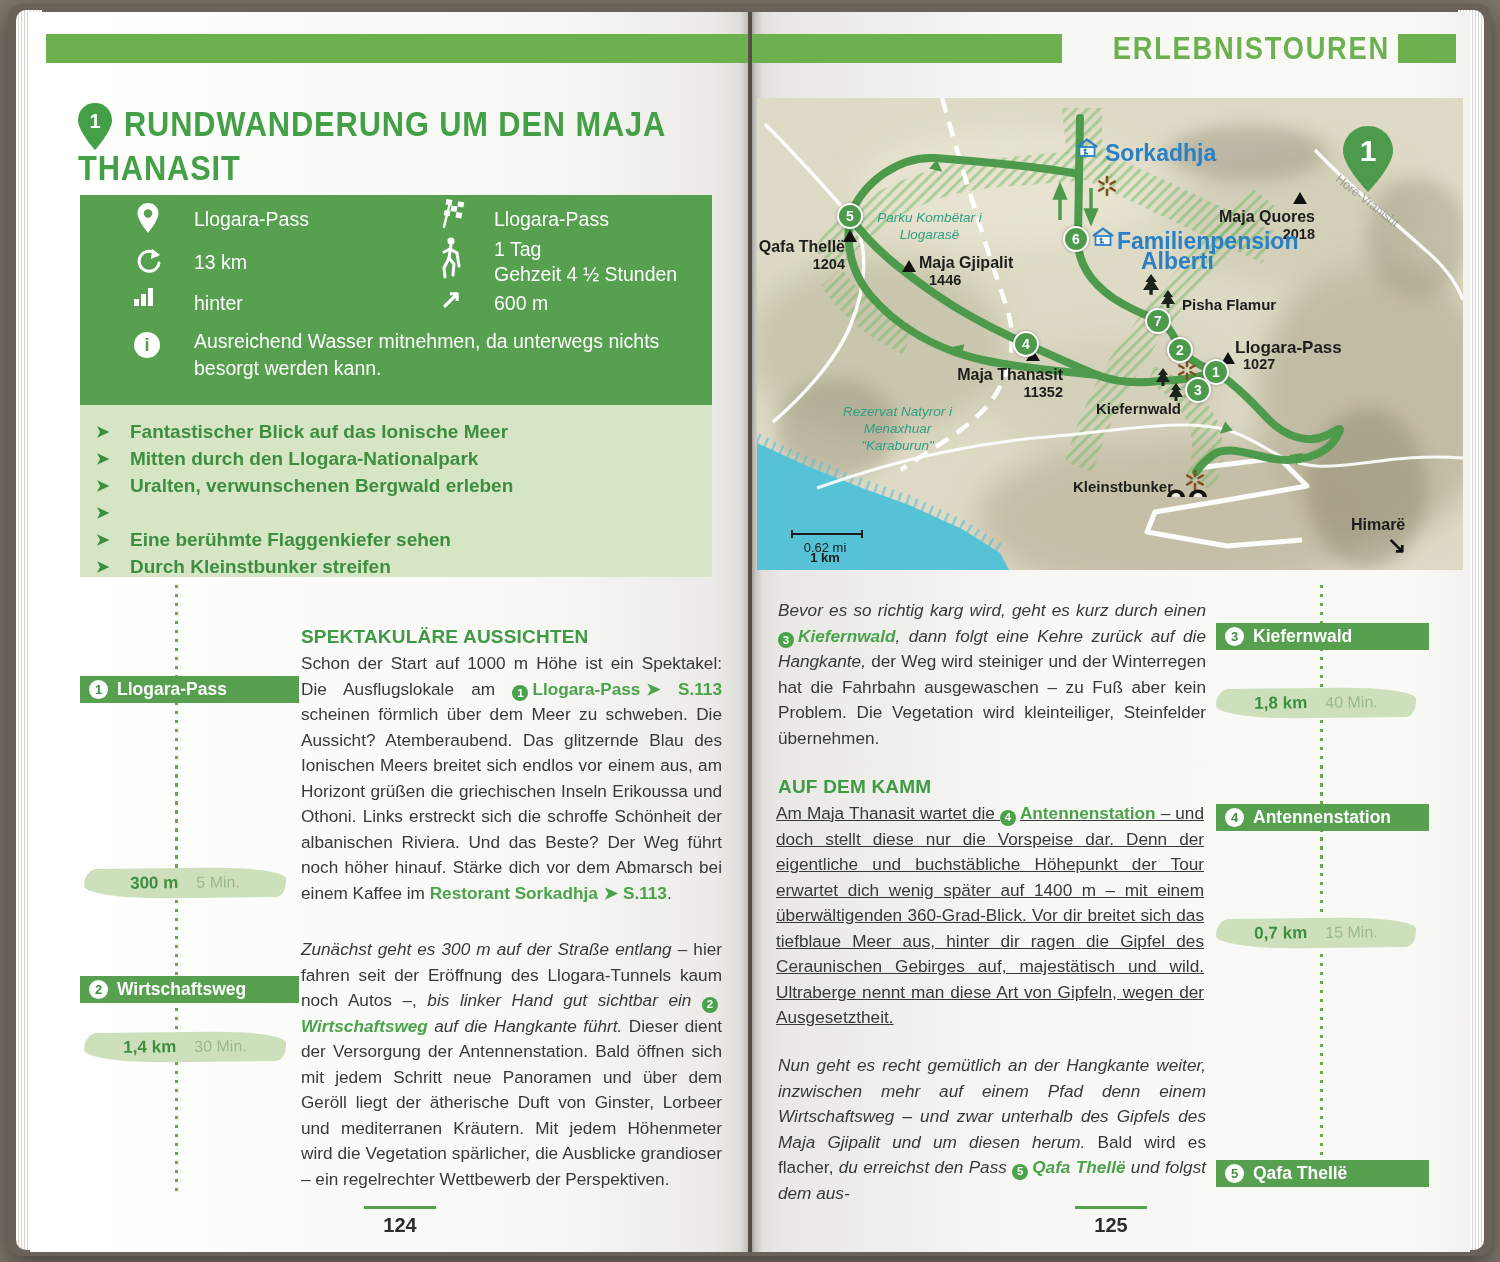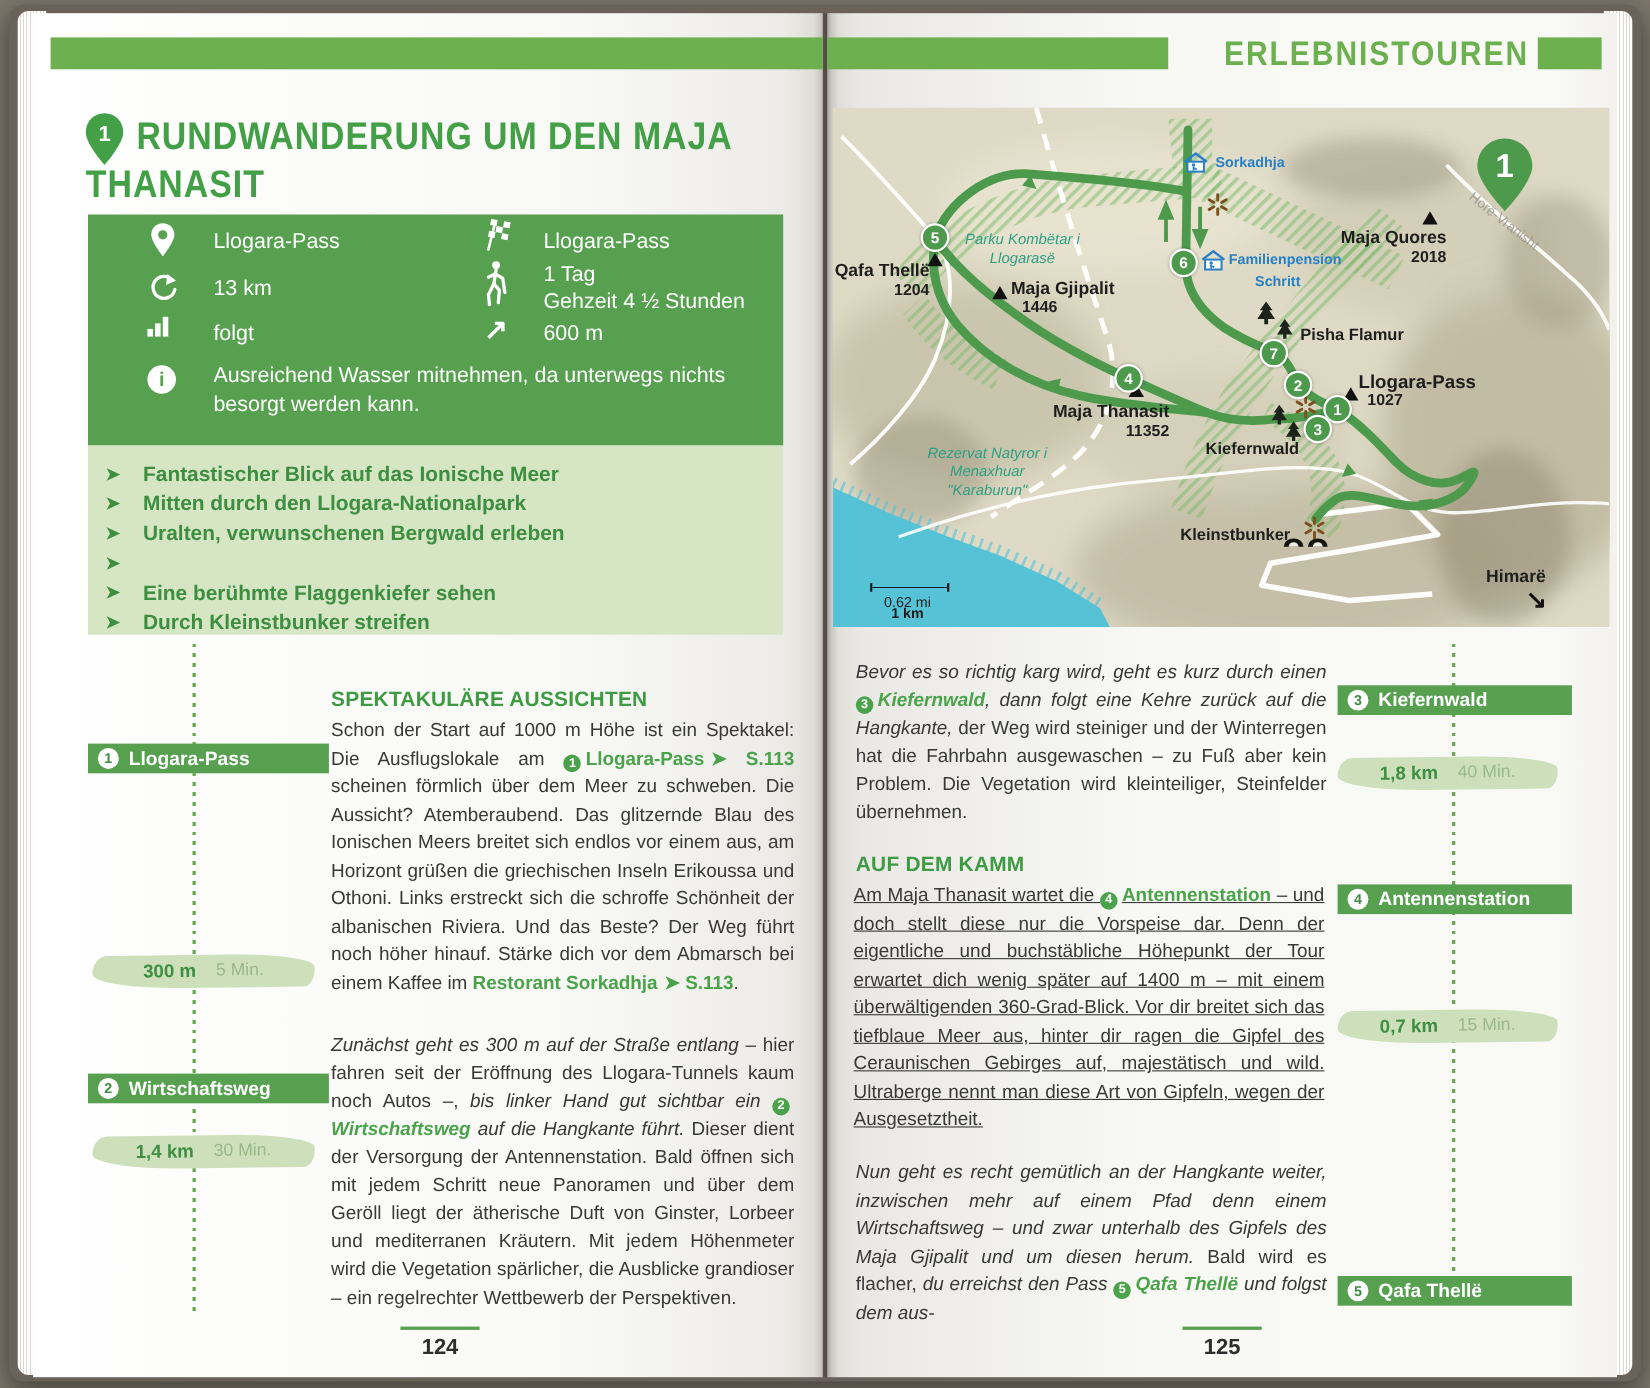--- a/index.html
+++ b/index.html
@@ -47,21 +47,21 @@
   .brush .dist{color:#3e8e41;font-weight:bold;font-size:17px;}
   .brush .time{color:#9ab98b;font-size:16px;}
   
   .pgline{height:3px;background:#56a050;}
   .pgnum{font-weight:bold;font-size:20px;color:#2d2d2d;text-align:center;}
   
   .map{left:757px;top:98px;width:706px;height:472px;background:#dedac5;overflow:hidden;}
   .map .wp{position:absolute;width:26px;height:26px;border-radius:50%;background:#4d9a4d;border:2.5px solid #fff;color:#fff;font-weight:bold;font-size:14px;display:flex;align-items:center;justify-content:center;box-shadow:0 0 3px rgba(0,0,0,.35);box-sizing:border-box;z-index:6;}
   .map-name{position:absolute;font-weight:bold;color:#1d1d1b;font-size:16px;z-index:5;white-space:nowrap;}
   .map-elev{position:absolute;font-weight:bold;color:#1d1d1b;font-size:14.5px;z-index:5;}
-  .blue{position:absolute;color:#2980c4;font-weight:bold;font-size:13px;z-index:6;white-space:nowrap;}
+  .blue{position:absolute;color:#2980c4;font-weight:bold;font-size:23px;z-index:6;white-space:nowrap;}
   .teal{position:absolute;color:#2f9e82;font-style:italic;font-size:13.5px;line-height:1.25;text-align:center;z-index:5;}
   .roadlbl{position:absolute;color:#8b8b85;font-size:12.5px;opacity:.75;transform:rotate(38deg);z-index:4;white-space:nowrap;}
   .scale-km,.scale-mi{position:absolute;font-size:13px;font-weight:bold;color:#1c1c1c;text-align:center;z-index:6;}
   .scale-bar{position:absolute;width:68px;height:8px;border-left:2px solid #1c1c1c;border-right:2px solid #1c1c1c;background:linear-gradient(to bottom,transparent 42%,#1c1c1c 42%,#1c1c1c 58%,transparent 58%);z-index:6;}
   .lodge{position:absolute;z-index:6;}
   .himare-arrow{position:absolute;color:#111;font-size:23px;font-weight:bold;z-index:6;}
 </style>
 </head>
 <body>
 
@@ -116,21 +116,21 @@
     <path d="M14 13 L8 16"></path>
     <path d="M13 22 L8 32 L9 41"></path>
     <path d="M13 22 L18 28 L17 39"></path>
   </g>
 </svg>
 <div class="abs fact-val" style="left:494px;top:238px;">1 Tag</div>
 <div class="abs fact-val" style="left:494px;top:263px;">Gehzeit 4 ½ Stunden</div>
 <div class="abs bars-icon" style="left:134px;top:288px;height:18px;">
   <span style="height:7px;"></span><span style="height:12px;"></span><span style="height:18px;"></span>
 </div>
-<div class="abs fact-val" style="left:194px;top:292px;">folgt</div>
+<div class="abs fact-val" style="left:194px;top:292px;">hinter</div>
 <div class="abs ascent-icon" style="left:440px;top:284px;">↗</div>
 <div class="abs fact-val" style="left:494px;top:292px;">600 m</div>
 <div class="abs info-icon" style="left:134px;top:332px;">i</div>
 <div class="abs fact-note" style="left:194px;top:328px;width:492px;">Ausreichend Wasser mitnehmen, da unterwegs nichts besorgt werden kann.</div>
 
 <div class="abs hilite" style="left:80px;top:405px;width:632px;height:172px;"></div>
 <div class="abs" style="left:96px;top:418px;width:606px;">
   <div class="hilite-item">
       <span class="arr">➤</span>
       <span>Fantastischer Blick auf das Ionische Meer</span>
@@ -318,21 +318,21 @@
   </svg>
   <svg class="lodge" style="left:334px;top:129px;" width="24" height="20" viewBox="0 0 24 20">
     <path d="M2 9 L12 1.5 L22 9" stroke="#2980c4" stroke-width="2.2" fill="none"></path>
     <rect x="4.5" y="9" width="15" height="9" fill="#fff" stroke="#2980c4" stroke-width="1.8"></rect>
     <circle cx="10" cy="12" r="1.6" fill="#2980c4"></circle>
       <path d="M10 13.5 L10 17 M10 14.5 L13 16" stroke="#2980c4" stroke-width="1.5"></path>
   </svg>
 
   <div class="blue" style="left:348px;top:42px;">Sorkadhja</div>
   <div class="blue" style="left:360px;top:130px;">Familienpension</div>
-  <div class="blue" style="left:384px;top:150px;">Schritt</div>
+  <div class="blue" style="left:384px;top:150px;">Alberti</div>
   <div class="map-name" style="left:428px;top:110px;width:130px;text-align:right;">Maja Quores</div>
   <div class="map-elev" style="left:428px;top:128px;width:130px;text-align:right;">2018</div>
   <div class="map-name" style="left:0px;top:140px;width:88px;text-align:right;">Qafa Thellë</div>
   <div class="map-elev" style="left:0px;top:158px;width:88px;text-align:right;">1204</div>
   <div class="teal" style="left:120px;top:112px;width:105px;">
     <span>Parku Kombëtar i</span><br><span>Llogarasë</span>
   </div>
   <div class="map-name" style="left:162px;top:156px;">Maja Gjipalit</div>
   <div class="map-elev" style="left:172px;top:174px;">1446</div>
   <div class="map-name" style="left:425px;top:198px;font-size:15px;">Pisha Flamur</div>

